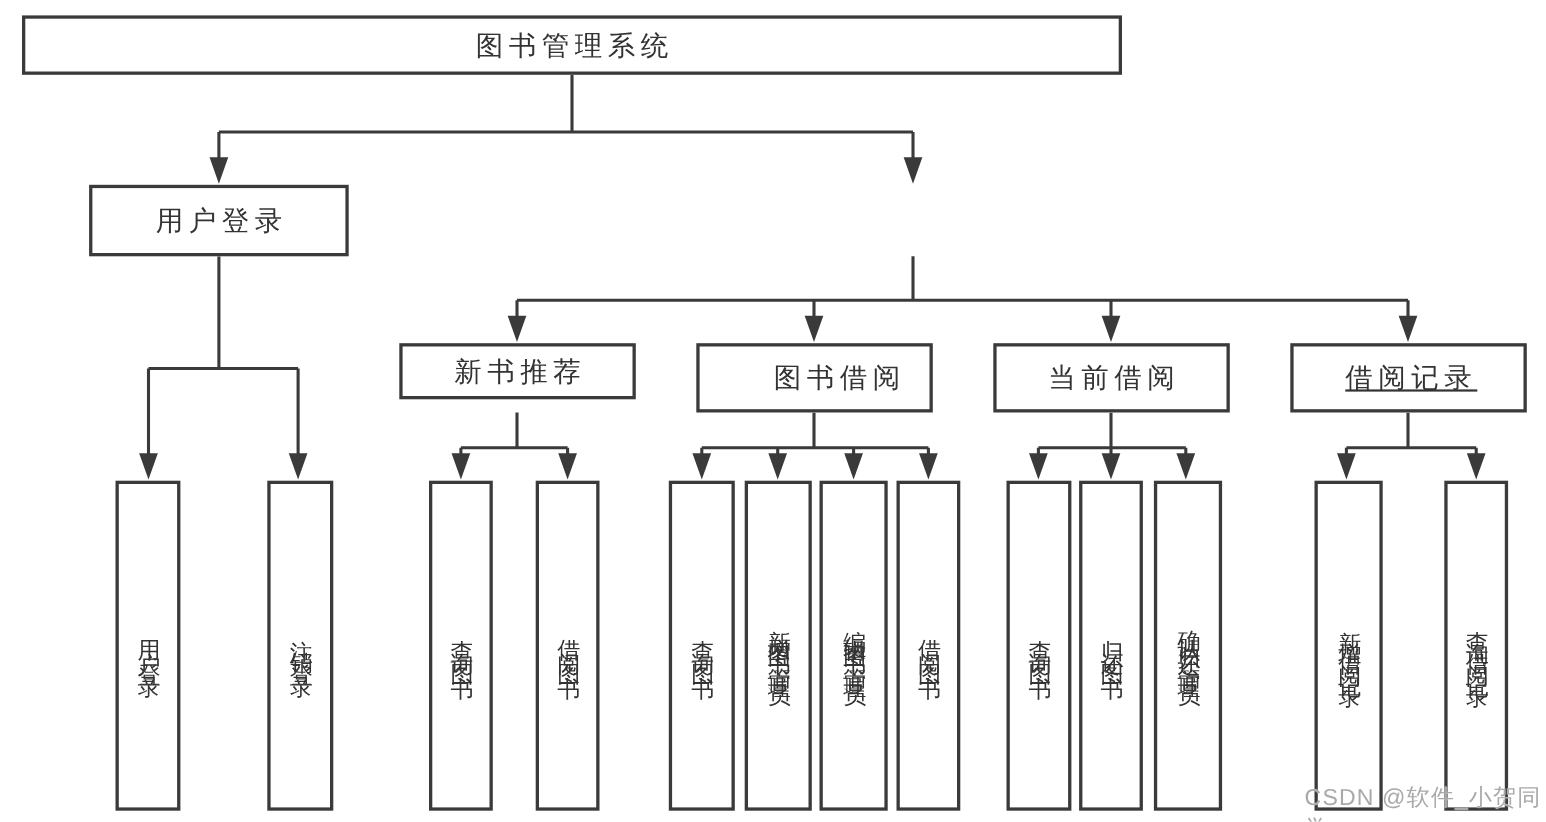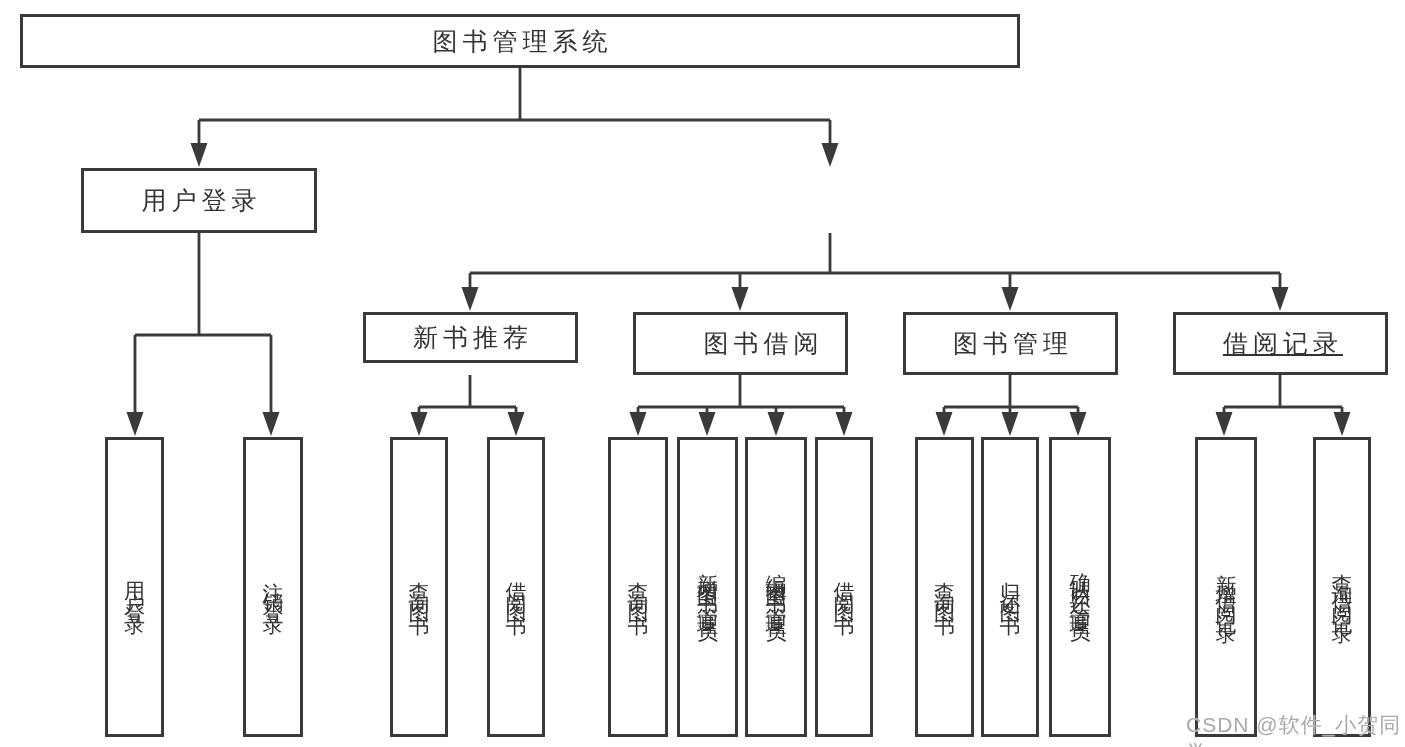--- a/index.html
+++ b/index.html
@@ -88,21 +88,21 @@
       <path d="M1333.5 412 h17 L1342 436 Z"></path>
     </g>
   </svg>
 
   <div class="box hbox" style="left:20px; top:14px; width:1000px; height:54px;">图书管理系统</div>
 
   <div class="box hbox" style="left:81px; top:168px; width:236px; height:65px;">用户登录</div>
 
   <div class="box hbox" style="left:363px; top:312px; width:215px; height:51px;">新书推荐</div>
   <div class="box hbox" style="left:633px; top:312px; width:215px; height:63px;padding-left:41px;">图书借阅</div>
-  <div class="box hbox" style="left:903px; top:312px; width:215px; height:63px;">图书管理</div>
+  <div class="box hbox" style="left:903px; top:312px; width:215px; height:63px;">当前借阅</div>
   <div class="box hbox" style="left:1173px; top:312px; width:215px; height:63px;text-decoration:underline;">借阅记录</div>
 
   <div class="box vbox" style="left:105px; top:437px; width:59px; height:300px;">用户登录</div>
   <div class="box vbox" style="left:243px; top:437px; width:60px; height:300px;">注销登录</div>
 
   <div class="box vbox" style="left:390px; top:437px; width:58px; height:300px;">查询图书</div>
   <div class="box vbox" style="left:487px; top:437px; width:58px; height:300px;">借阅图书</div>
 
   <div class="box vbox" style="left:608px; top:437px; width:60px; height:300px;">查询图书</div>
   <div class="box vbox tight" style="left:677px; top:437px; width:61px; height:300px;">新增图书（管理员）</div>

